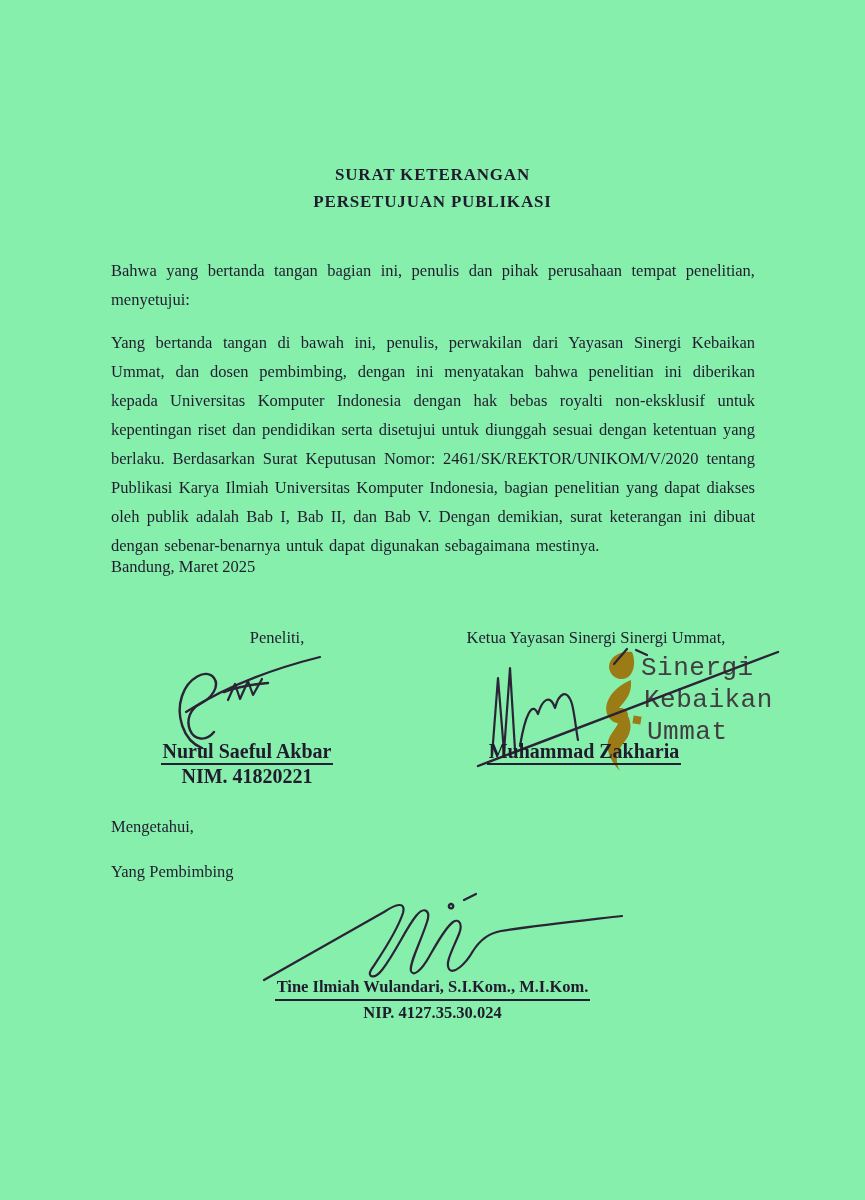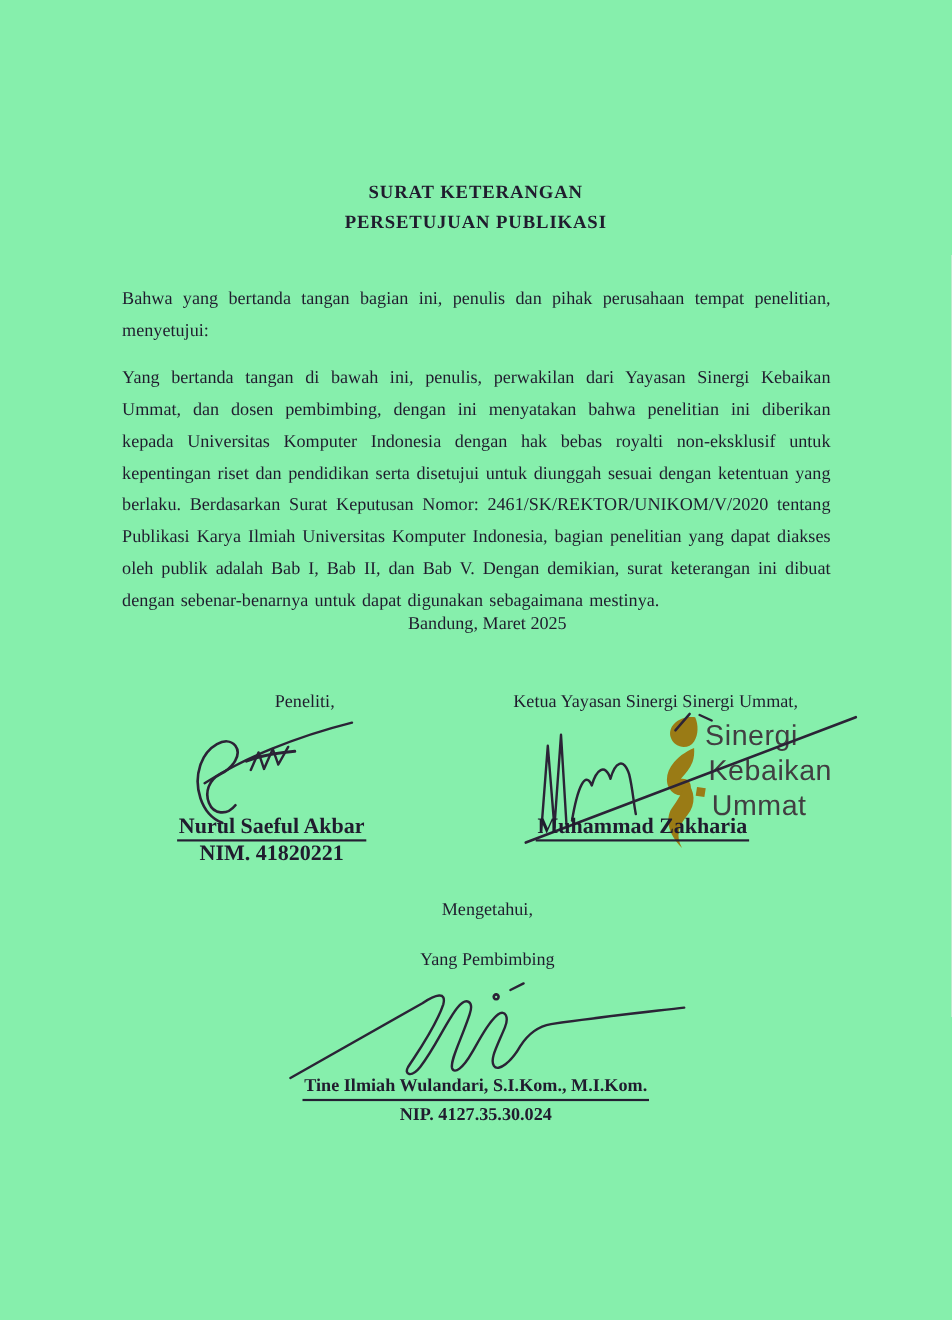--- a/index.html
+++ b/index.html
@@ -30,22 +30,21 @@
     left: 111px; width: 644px;
     font-size: 16.5px;
     line-height: 29px;
     text-align: justify;
     word-spacing: 1.5px;
   }
   .para-intro { top: 256px; }
   .para-body  { top: 328px; }
 
   .centerline {
-    left: 121px; width: 644px;
-    text-align: center;
+    left: 111px; width: 644px;
     font-size: 16.5px;
   }
   .dateline { top: 557px; }
   .ack-label { top: 817px; }
   .supervisor-role { top: 862px; }
 
   .role-label { font-size: 16.5px; }
   .role-left  { top: 628px; left: 177px; width: 200px; text-align: center; }
   .role-right { top: 628px; left: 446px; width: 300px; text-align: center; }
 
@@ -67,21 +66,21 @@
   .supervisor-block {
     top: 975px; left: 0; width: 865px;
     text-align: center;
     font-weight: bold;
     font-size: 16.5px;
     line-height: 23px;
   }
 
   .logo-wordmark {
     top: 652px; left: 641px;
-    font-family: Liberation Sans, sans-serif;
+    font-family: Liberation Mono, monospace;
     font-size: 26px;
     line-height: 32px;
     letter-spacing: 0.5px;
     color: #413e41;
     white-space: nowrap;
   }
   .logo-wordmark .lw2 { padding-left: 3px; }
   .logo-wordmark .lw3 { padding-left: 6px; }
 
   svg { display: block; }

